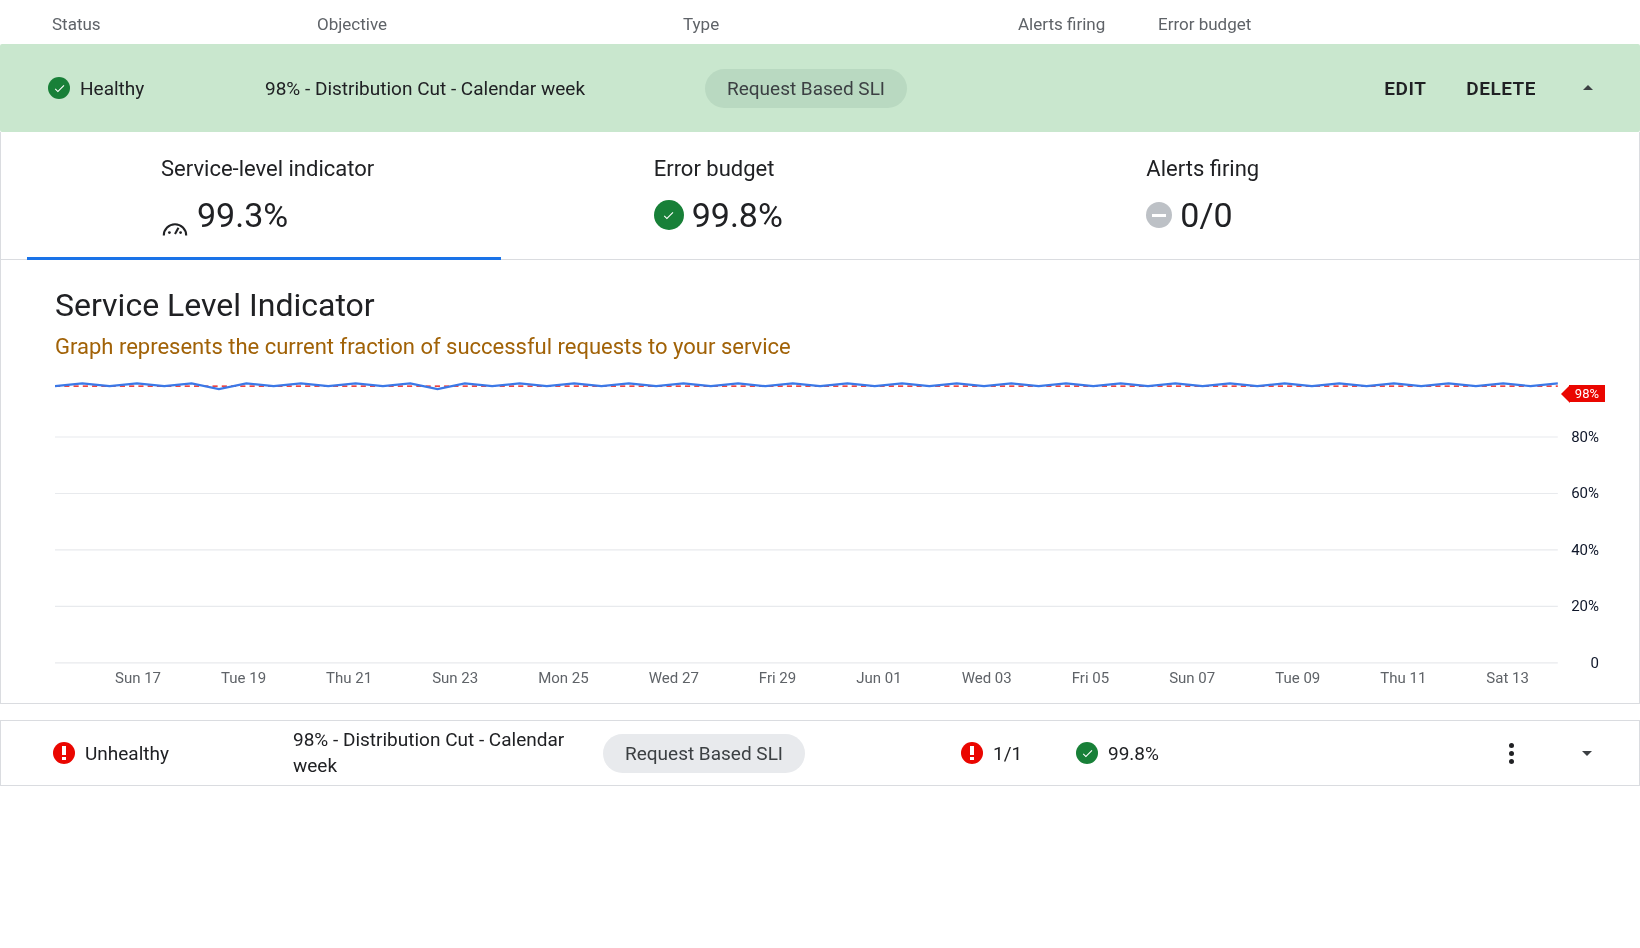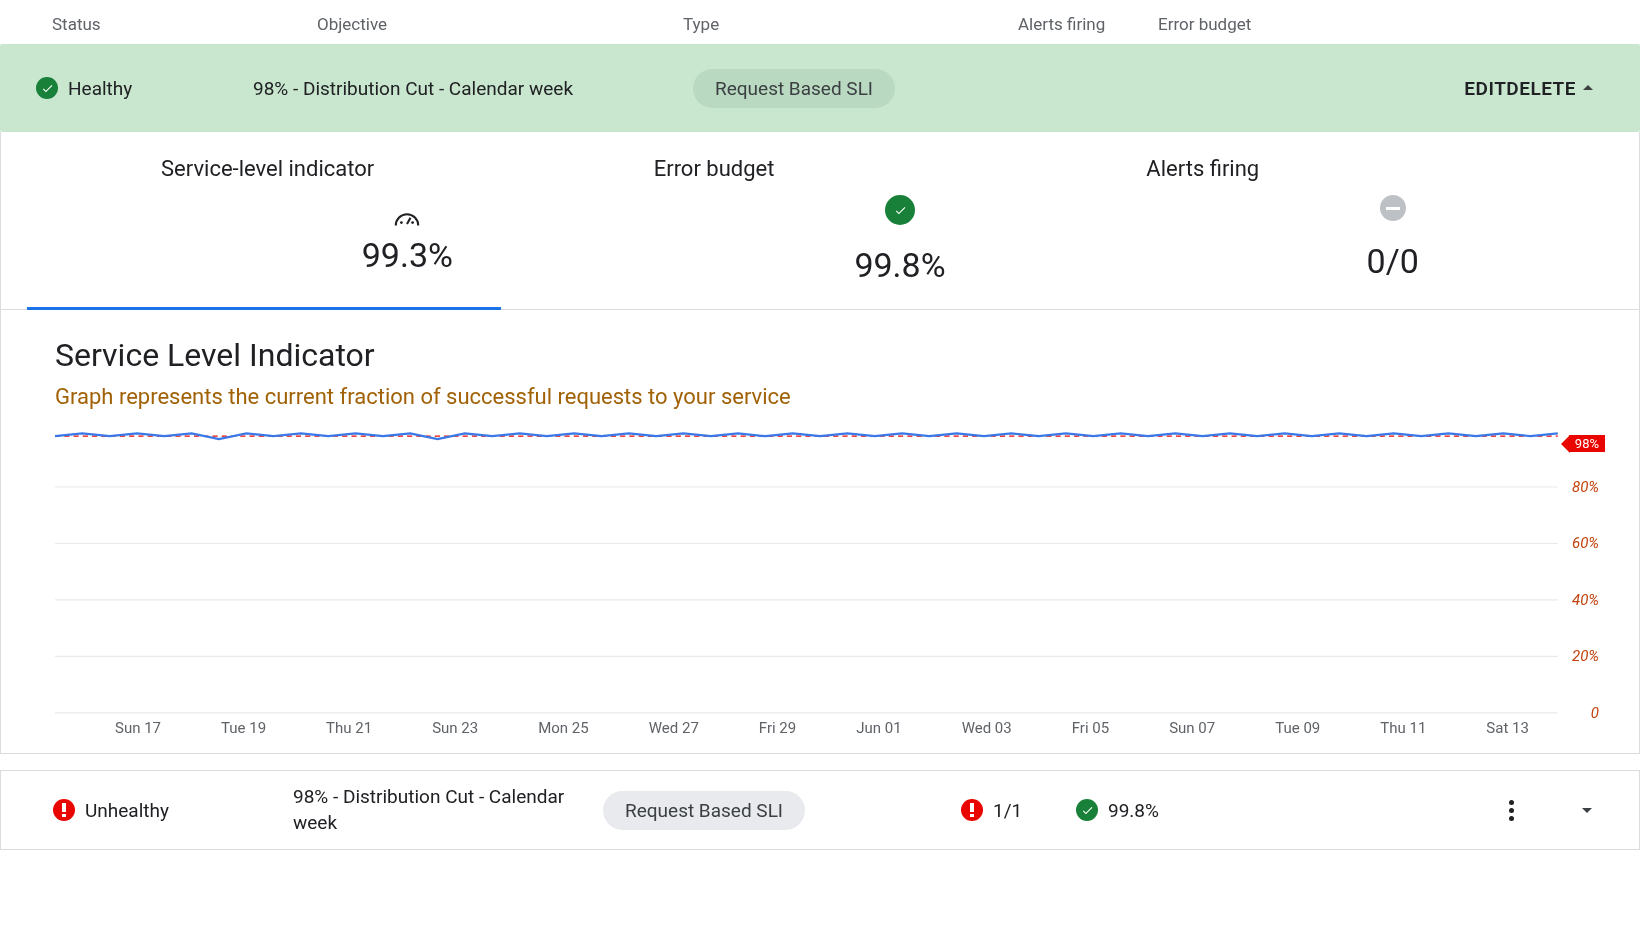--- a/index.html
+++ b/index.html
@@ -6,25 +6,25 @@
   html,body { margin:0; padding:0; font-family: Roboto, "Helvetica Neue", Arial, sans-serif; color:#202124; background:#fff; }
   .page { width:1640px; margin:0 auto; }
 
   .columns-header { display:flex; padding:14px 0 10px 52px; color:#5f6368; font-size:17px; }
   .col-status    { width:265px; }
   .col-objective { width:325px; }
   .col-type      { width:335px;margin-left:41px; }
   .col-alerts    { width:140px; }
   .col-budget    { flex:1; }
 
-  .row-healthy { display:flex; align-items:center; background:#c9e7ce; height:88px; padding-left:36px; border-radius:2px; }
+  .row-healthy { display:flex; align-items:center; background:#c9e7ce; height:88px; padding-left:48px; border-radius:2px; }
   .row-healthy .status-cell { width:217px; display:flex; align-items:center; gap:10px; font-size:19px; }
   .row-healthy .objective-cell { width:440px; font-size:19px; }
   .row-healthy .type-cell { width:400px; }
-  .row-healthy .actions-cell { flex:1; display:flex; align-items:center; justify-content:flex-end; padding-right:40px; font-weight:600; letter-spacing:0.5px; }
+  .row-healthy .actions-cell { flex:1; display:flex; align-items:center; justify-content:flex-end; gap:40px; padding-right:40px; font-weight:600; letter-spacing:0.5px; }
 
   .pill { display:inline-block; background:#b9d9c1; padding:8px 22px; border-radius:22px; font-size:19px; color:#3c4043; }
 
   .check-circle { width:22px; height:22px; border-radius:50%; background:#188038; display:inline-flex; align-items:center; justify-content:center; flex:0 0 auto; }
   .check-circle svg { width:13px; height:13px; fill:#fff; }
   .minus-circle { width:26px; height:26px; border-radius:50%; background:#bdc1c6; display:inline-flex; align-items:center; justify-content:center; flex:0 0 auto; }
   .minus-circle svg { width:14px; height:3px; fill:#fff; }
   .alert-circle { width:22px; height:22px; border-radius:50%; background:#ea0600; display:inline-flex; align-items:center; justify-content:center; flex:0 0 auto; }
   .alert-circle svg { width:4px; height:14px; fill:#fff; }
 
@@ -33,34 +33,34 @@
   .more-dots { width:24px; height:24px; display:flex; flex-direction:column; align-items:center; justify-content:center; gap:3px; }
   .more-dots span { width:5px; height:5px; background:#202124; border-radius:50%; }
 
   .action-btn { font-size:19px; color:#202124; cursor:pointer; }
 
   .expanded { border:1px solid #dadce0; border-top:none; }
   .metrics-row { display:flex; padding:24px 0 24px 160px; border-bottom:1px solid #dadce0; position:relative; }
   .metrics-row::after { content:""; position:absolute; left:26px; right:calc(100% - 500px); bottom:-1px; height:3px; background:#1a73e8; }
   .metric-block { flex:1; }
   .metric-title { font-size:22px; color:#202124; margin-bottom:14px; }
-  .metric-value { font-size:34px; font-weight:400; display:flex; align-items:center; gap:20px;flex-direction:column; }
+  .metric-value { font-size:34px; font-weight:400; display:flex; align-items:center; gap:8px; }
   .gauge-icon { width:28px; height:20px; }
 
   .chart-section { padding:26px 40px 18px 54px; }
   .chart-title   { font-size:32px; margin:0 0 10px 0; font-weight:400; }
   .chart-subtitle{ font-size:22px; color:#a16207; }
   .chart-canvas  { position:relative; height:310px; margin-top:16px; }
   .chart-canvas svg { width:100%; height:100%; display:block; }
-  .y-label { position:absolute; right:0; font-size:15px; color:#c2410c; transform:translateY(-50%);font-style:italic; }
+  .y-label { position:absolute; right:0; font-size:15px; color:#0f172a; transform:translateY(-50%); }
   .x-labels { display:flex; position:absolute; left:60px; right:70px; bottom:-2px; justify-content:space-between; font-size:15px; color:#5f6368; }
   .threshold-tag { position:absolute; right:-6px; top:10px; background:#ea0600; color:#fff; font-size:13px; padding:1px 6px; }
   .threshold-tag::before { content:""; position:absolute; left:-8px; top:0; border:9px solid transparent; border-right-color:#ea0600; border-left:none; }
 
-  .row-unhealthy { display:flex; align-items:center; border:1px solid #dadce0; height:80px; padding-left:52px; margin-top:16px; }
+  .row-unhealthy { display:flex; align-items:center; border:1px solid #dadce0; height:66px; padding-left:52px; margin-top:16px; }
   .row-unhealthy .status-cell { width:240px; display:flex; align-items:center; gap:10px; font-size:19px; }
   .row-unhealthy .objective-cell { width:310px; font-size:19px; line-height:1.35; padding-right:20px; }
   .row-unhealthy .type-cell { width:358px; }
   .row-unhealthy .pill { background:#e8eaed; }
   .row-unhealthy .alerts-cell { width:115px; display:flex; align-items:center; gap:10px; font-size:19px; }
   .row-unhealthy .budget-cell { width:180px; display:flex; align-items:center; gap:10px; font-size:19px; }
   .row-unhealthy .tail-cell { flex:1; display:flex; align-items:center; justify-content:flex-end; gap:52px; padding-right:40px; }
 </style>
 </head>
 <body>

